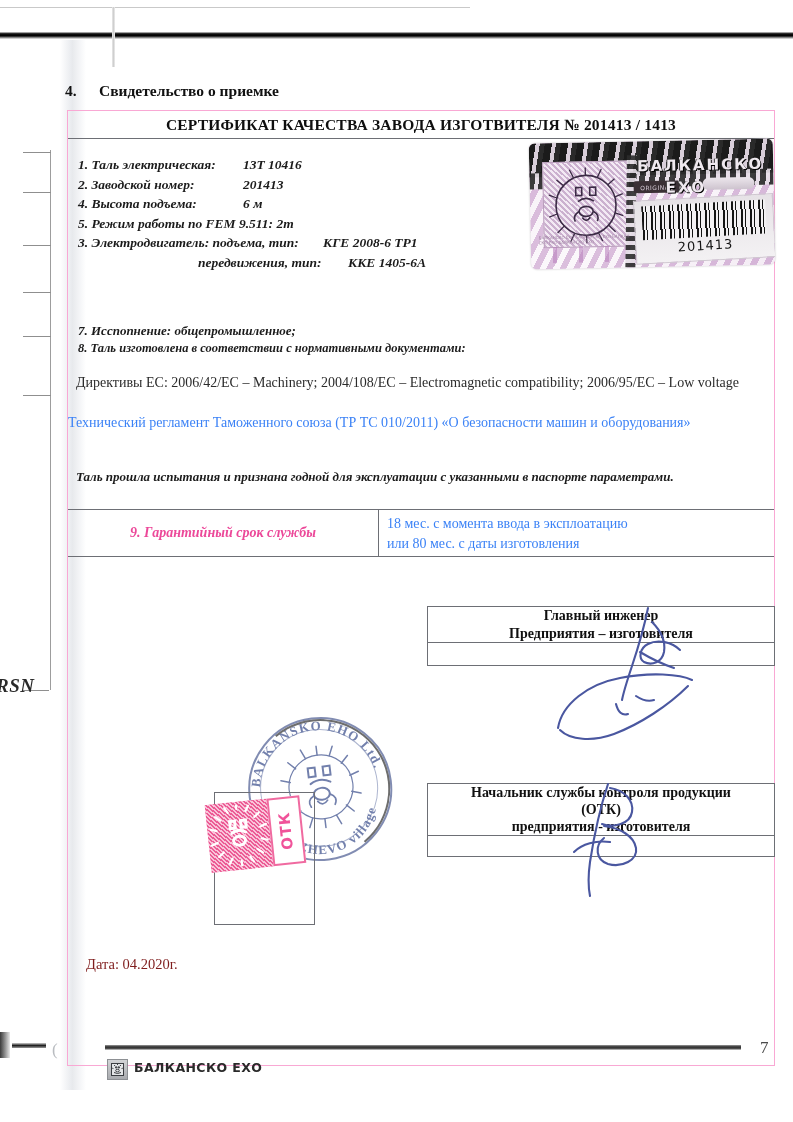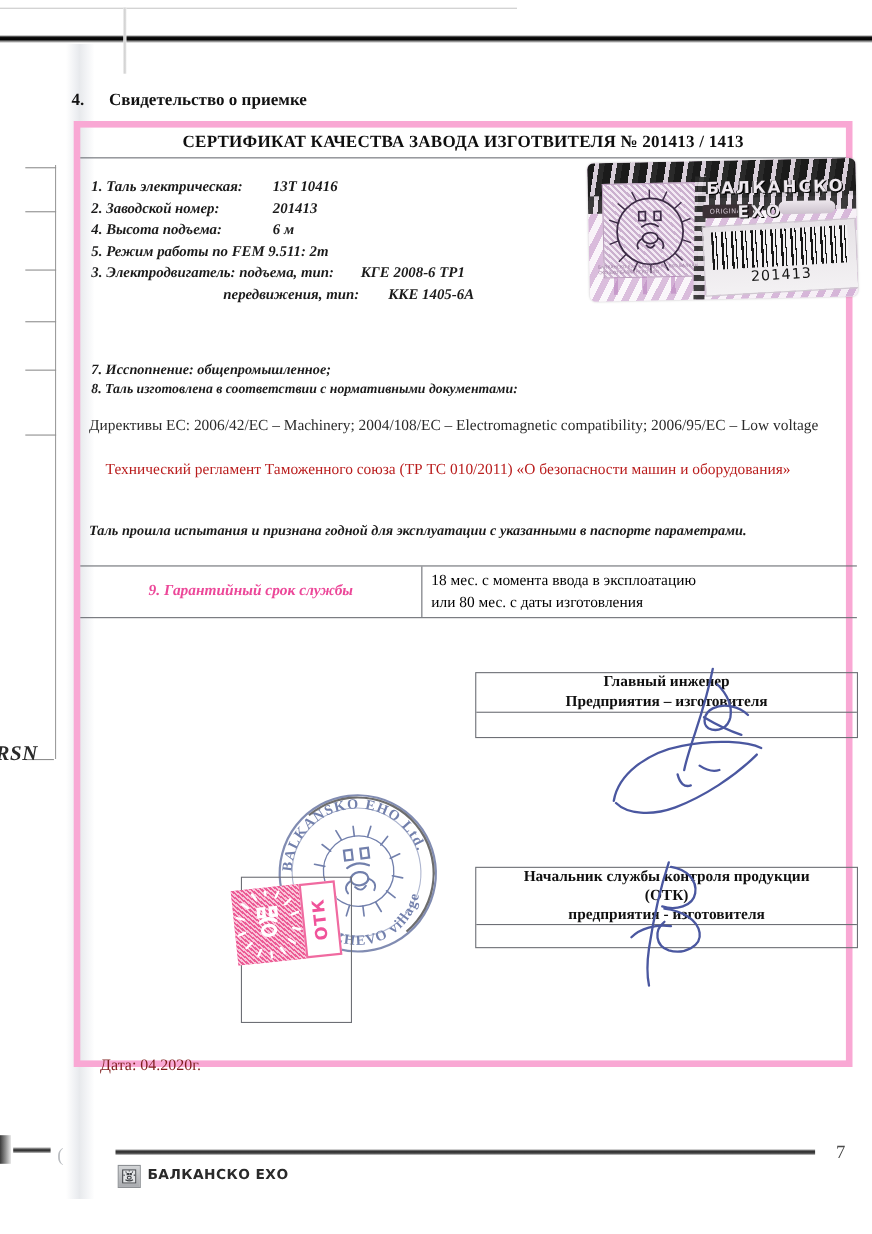--- a/index.html
+++ b/index.html
@@ -28,22 +28,22 @@
   #scan-bottom-mark2{position:absolute;left:0px;top:1032px;width:10px;height:26px;
     background:linear-gradient(90deg,#3a3a3a,#8f8f8f,#e8e8e8);}
   #scan-paren{position:absolute;left:52px;top:1040px;font-size:17px;color:#b9bcc0;}
 
   
   #section-heading{position:absolute;left:65px;top:82px;font-family:"Liberation Serif",serif;
     font-weight:bold;font-size:15.5px;color:#111;}
   #section-heading .num{display:inline-block;width:34px;}
 
   
-  #cert-box{position:absolute;left:67px;top:110px;width:708px;height:860px;
-    border:6px solid #f9a8d4;box-sizing:border-box;background:transparent;}
+  #cert-box{position:absolute;left:67px;top:110px;width:708px;height:956px;
+    border:1px solid #f9a8d4;box-sizing:border-box;background:transparent;}
   #cert-title-row{position:absolute;left:0;top:0;width:100%;height:28px;
     border-bottom:1px solid #6d6f75;box-sizing:border-box;
     display:flex;align-items:center;justify-content:center;}
   #cert-title{font-weight:bold;font-size:15.5px;letter-spacing:.2px;color:#0f0f0f;}
 
   
   #spec-list{position:absolute;left:10px;top:44px;width:470px;}
   .spec-row{display:flex;font-style:italic;font-weight:bold;font-size:13.5px;
     line-height:19.5px;color:#1b1b1b;}
   .spec-label{width:165px;flex:none;}
@@ -99,32 +99,32 @@
     background:repeating-linear-gradient(90deg,transparent 0 6px,rgba(186,130,190,.6) 6px 10px,transparent 10px 26px);}
   .np-micro{position:absolute;left:8px;top:92px;width:92px;height:30px;
     font-family:"DejaVu Sans",sans-serif;font-size:4px;color:#9c7fa0;line-height:5px;
     overflow:hidden;word-break:break-all;}
 
   
   #para-7{position:absolute;left:10px;top:212px;font-style:italic;font-weight:bold;font-size:13px;color:#1b1b1b;}
   #para-8{position:absolute;left:10px;top:230px;font-style:italic;font-weight:bold;font-size:12.5px;color:#1b1b1b;}
   #directives{position:absolute;left:8px;top:262px;width:690px;font-size:14px;line-height:20.5px;
     color:#2b2b2b;text-align:justify;}
-  #techreg{position:absolute;left:23px;top:302px;width:690px;font-size:14px;line-height:20.5px;
-    color:#b91c1c;text-align:justify;}
+  #techreg{position:absolute;left:0;top:302px;width:690px;font-size:14px;line-height:20.5px;
+    color:#3b82f6;text-align:justify;}
   #tested{position:absolute;left:8px;top:358px;width:690px;font-style:italic;font-weight:bold;
     font-size:13px;color:#1b1b1b;}
 
   
   #warranty-table{position:absolute;left:0px;top:398px;width:706px;height:48px;
     border-top:1px solid #6d6f75;border-bottom:1px solid #6d6f75;box-sizing:border-box;display:flex;}
   #warranty-label{width:311px;flex:none;display:flex;align-items:center;justify-content:center;
     border-right:1px solid #6d6f75;box-sizing:border-box;
     font-style:italic;font-weight:bold;font-size:14px;color:#ec4899;}
-  #warranty-value{flex:1;padding:4px 0 0 8px;font-size:14px;line-height:20px;color:#000000;}
+  #warranty-value{flex:1;padding:4px 0 0 8px;font-size:14px;line-height:20px;color:#3b82f6;}
 
   
   .sig-block{position:absolute;border:1px solid #6d6f75;box-sizing:border-box;}
   #sig-block-1{left:359px;top:495px;width:348px;height:60px;}
   #sig-block-1 .sig-title{height:36px;border-bottom:1px solid #6d6f75;box-sizing:border-box;
     display:flex;flex-direction:column;align-items:center;justify-content:center;
     font-weight:bold;font-size:14px;color:#101010;line-height:18px;}
   #sig-block-2{left:359px;top:672px;width:348px;height:74px;}
   #sig-block-2 .sig-title{height:52px;border-bottom:1px solid #6d6f75;box-sizing:border-box;
     display:flex;flex-direction:column;align-items:center;justify-content:center;

